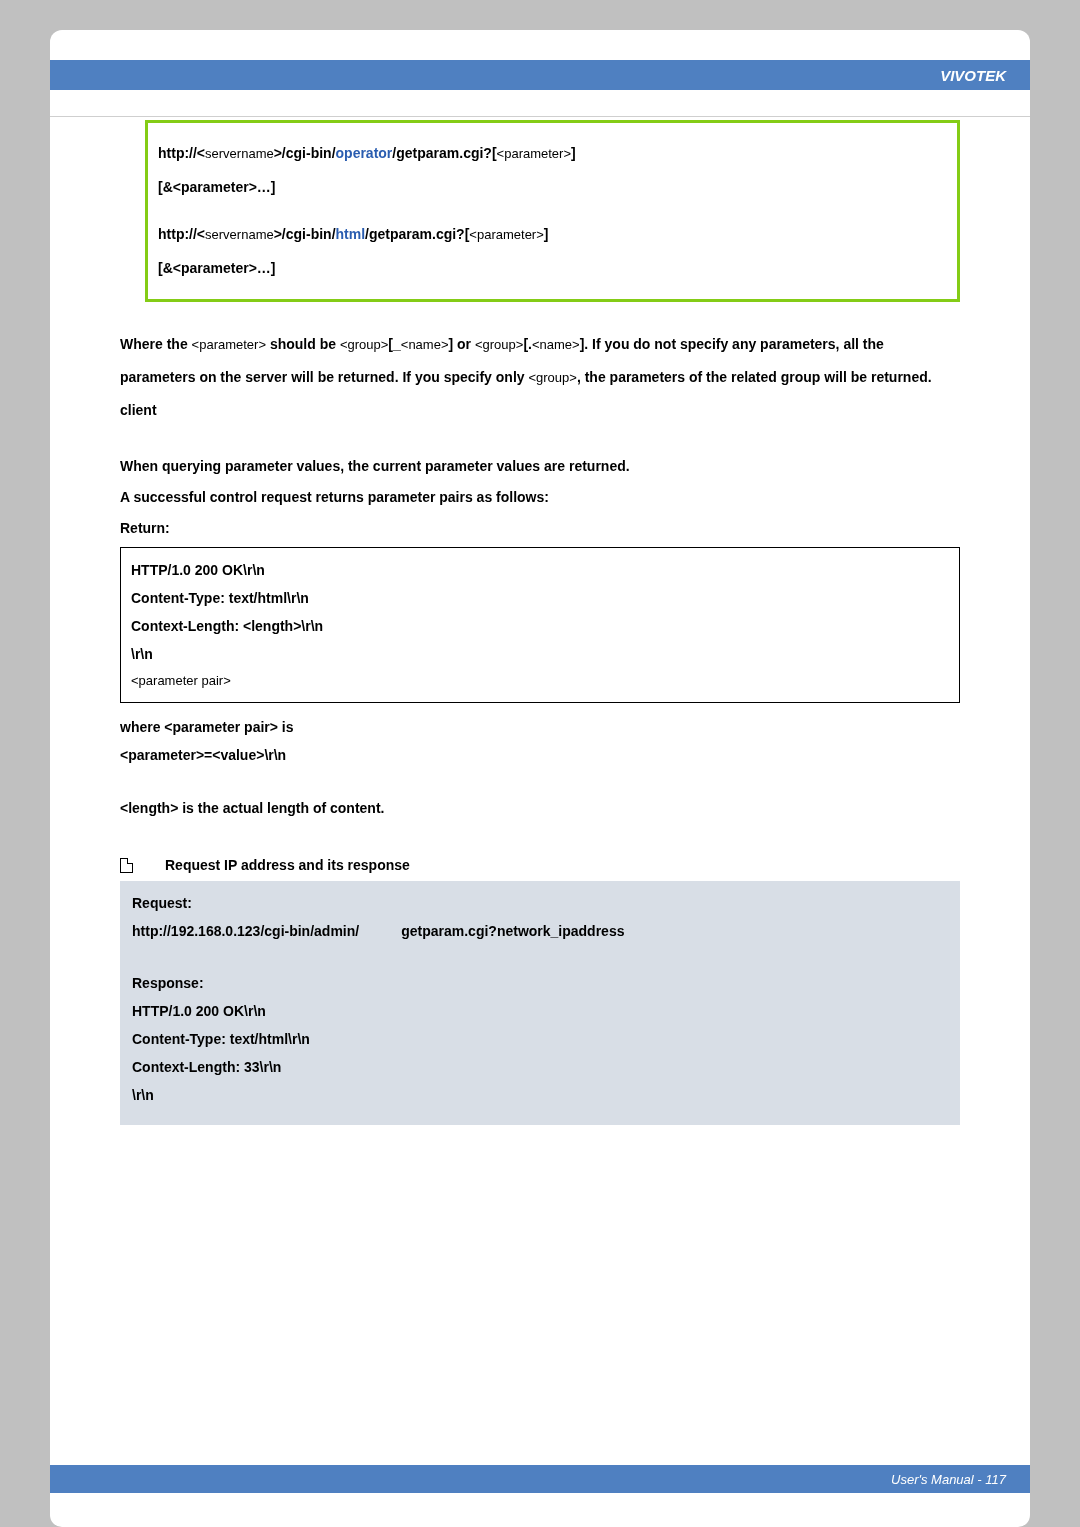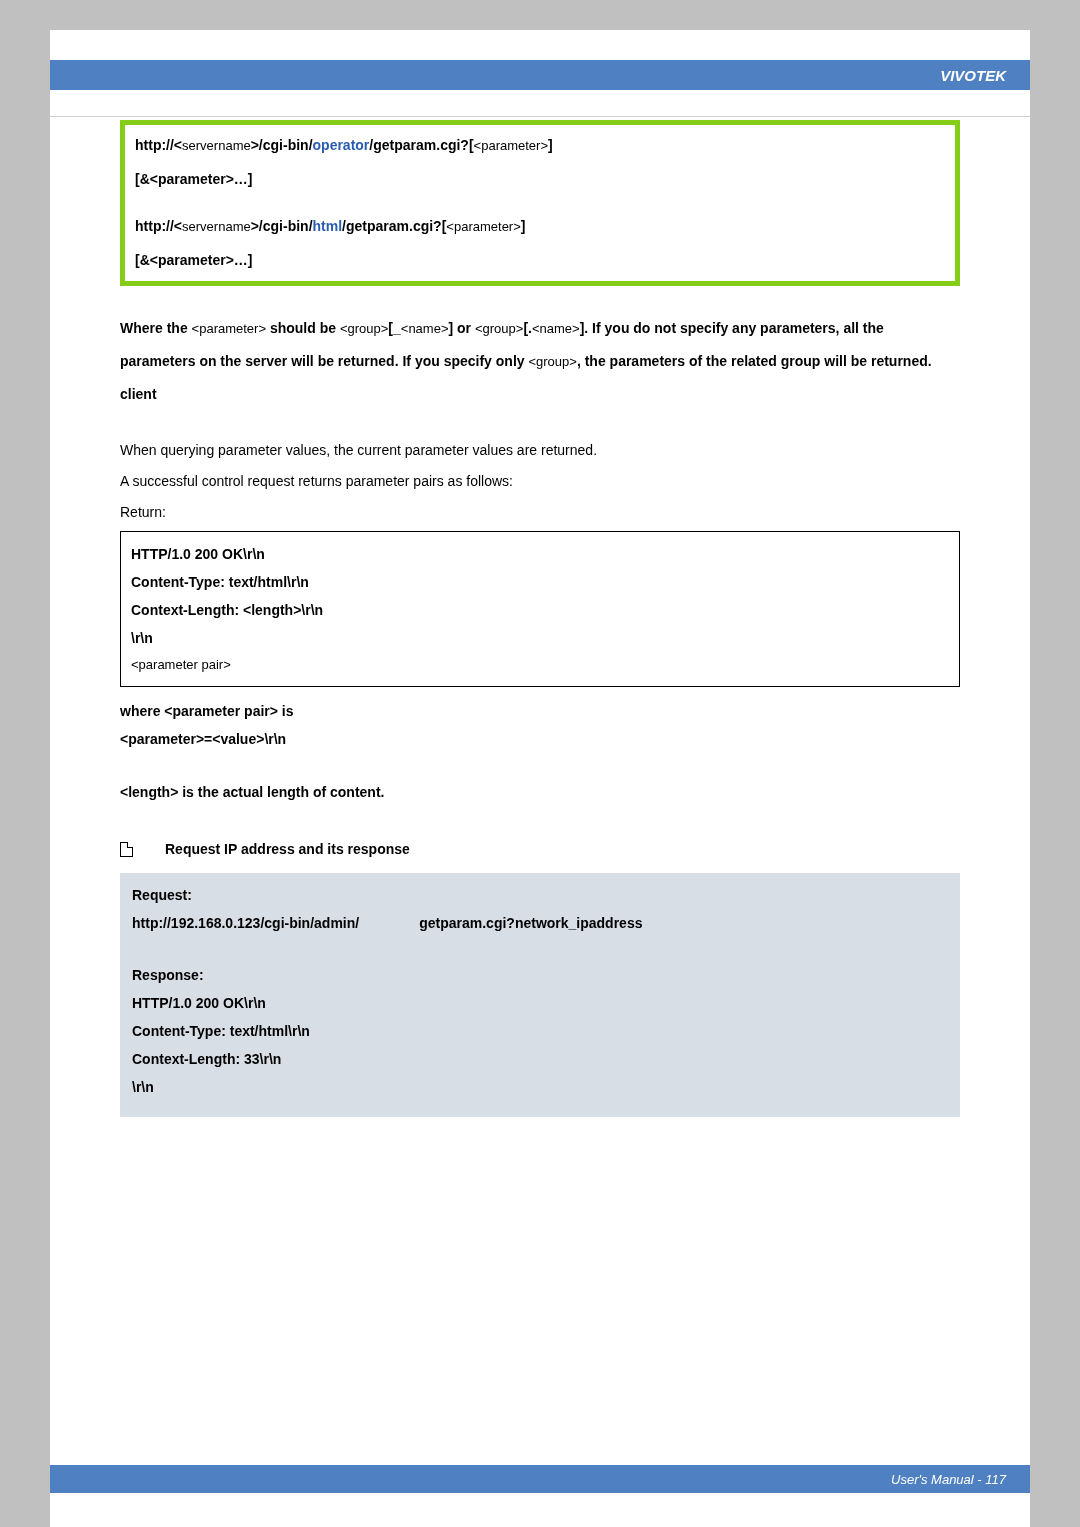--- a/index.html
+++ b/index.html
@@ -13,20 +13,21 @@
     width: 1080px;
     height: 1527px;
     display: flex;
     justify-content: center;
     padding-top: 30px;
   }
   .page {
     width: 980px;
     background: #ffffff;
     position: relative;
+    border-radius: 12px;
   }
   .brand-bar {
     position: absolute;
     top: 30px;
     left: 0;
     right: 0;
     height: 30px;
     background: #4f80c1;
     display: flex;
     justify-content: flex-end;
@@ -47,59 +48,60 @@
     height: 1px;
     background: #cfcfcf;
   }
   .content {
     padding: 90px 70px 0 70px;
     font-size: 14px;
     color: #000000;
     line-height: 2.2;
   }
   .code-box {
-    border: 5px solid #84cc16;
-    padding: 4px 10px;
+    border: 3px solid #84cc16;
+    padding: 14px 10px;
     margin-bottom: 26px;
+    margin-left: 25px;
   }
   .code-box p {
     line-height: 2.4;
   }
   .blue {
     color: #2a5db0;
   }
   .grey-small {
     font-size: 13px;
   }
   .para {
     margin-bottom: 24px;
     line-height: 2.35;
   }
   .block-title {
-    font-weight: normal;
+    font-weight: bold;
   }
   .return-box {
     border: 1px solid #000000;
     padding: 8px 10px;
     line-height: 2.0;
     margin-top: 4px;
     margin-bottom: 10px;
   }
   .after-return {
     line-height: 2.0;
     margin-bottom: 24px;
   }
   .length-note {
     margin-bottom: 26px;
   }
   .example-row {
     display: flex;
     align-items: center;
     gap: 32px;
-    margin-bottom: 8px;
+    margin-bottom: 0;
   }
   .page-icon {
     width: 13px;
     height: 15px;
     border: 1px solid #000;
     position: relative;
     background: #fff;
     flex-shrink: 0;
   }
   .page-icon::before {
@@ -120,21 +122,21 @@
     background: #d8dee6;
     padding: 8px 12px 16px 12px;
     line-height: 2.0;
   }
   .eb-req {
     line-height: 2.0;
     margin-bottom: 24px;
   }
   .req-line {
     display: flex;
-    gap: 60px;
+    gap: 42px;
   }
   .footer-bar {
     position: absolute;
     bottom: 34px;
     left: 0;
     right: 0;
     height: 28px;
     background: #4f80c1;
     display: flex;
     justify-content: flex-end;

